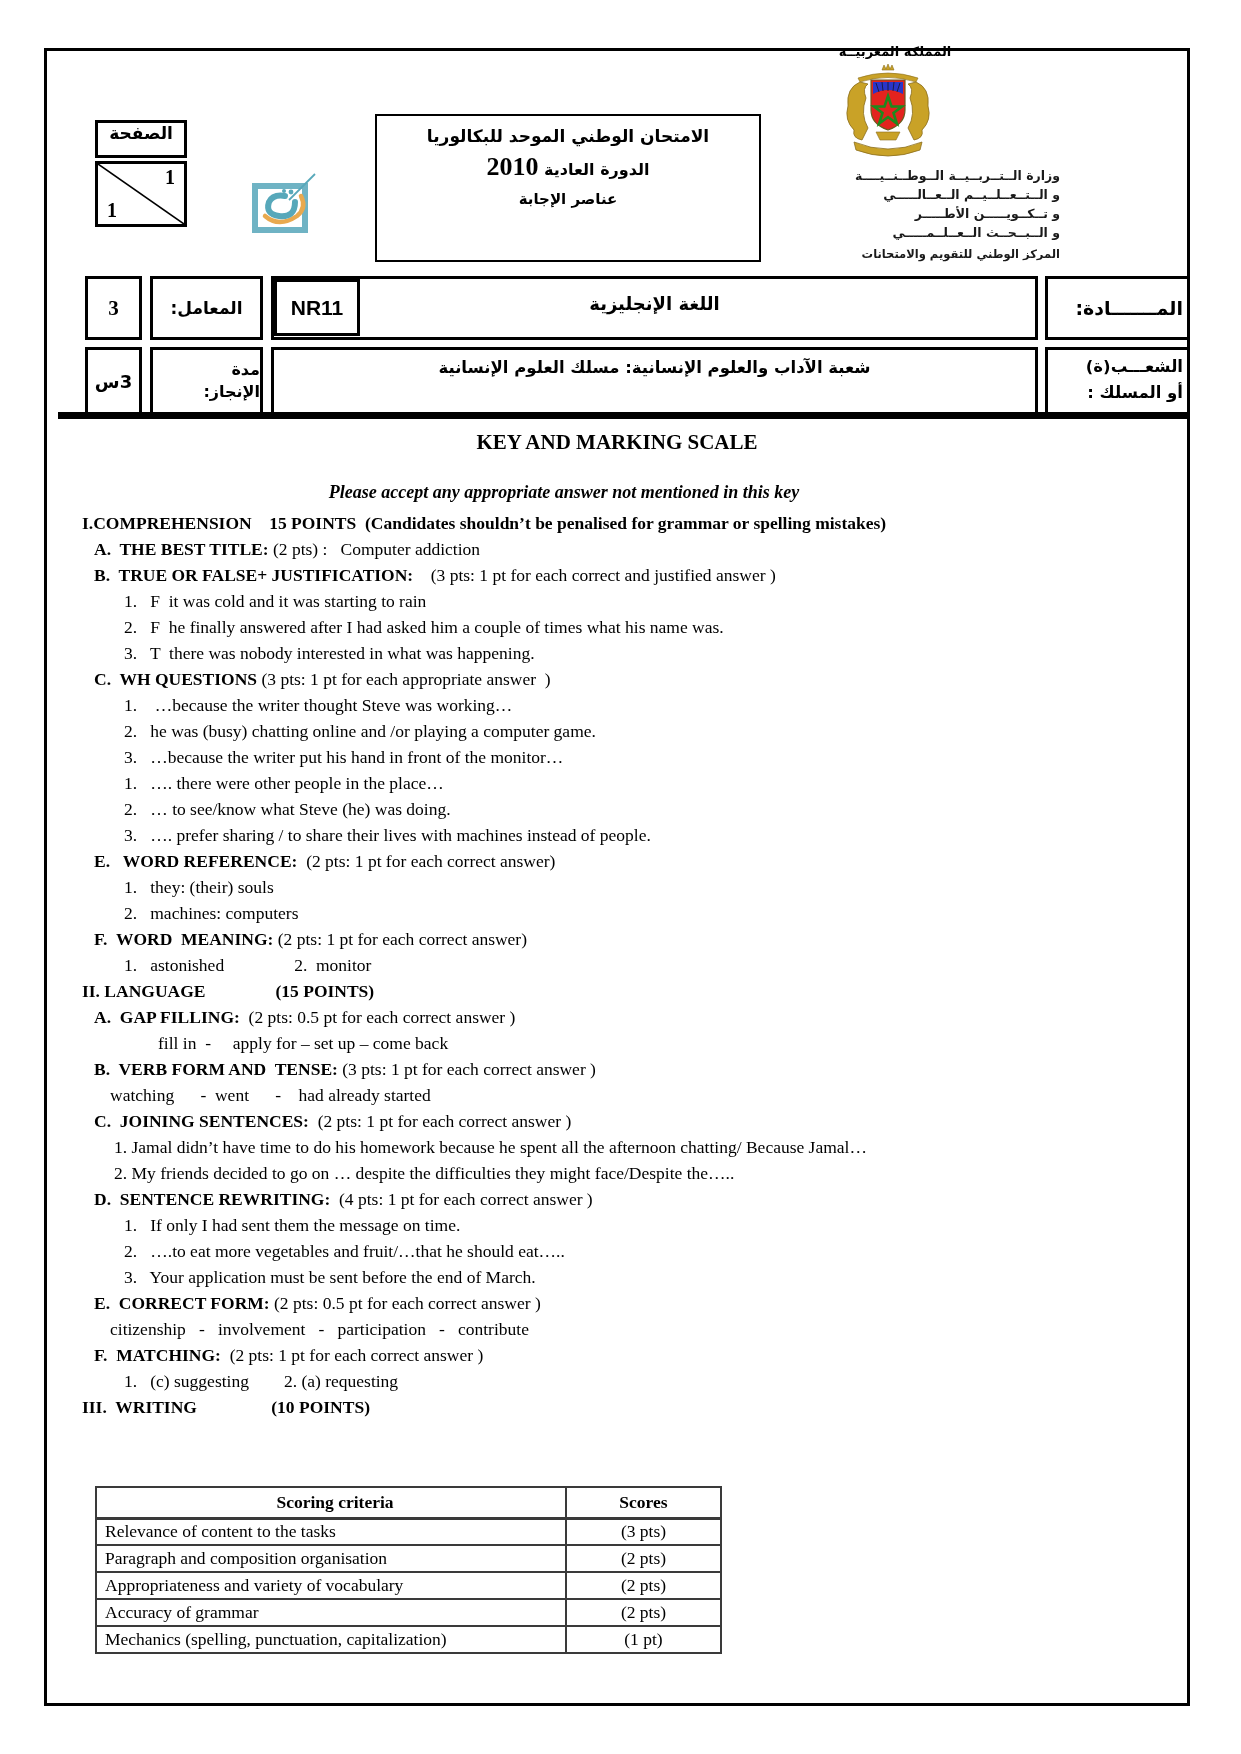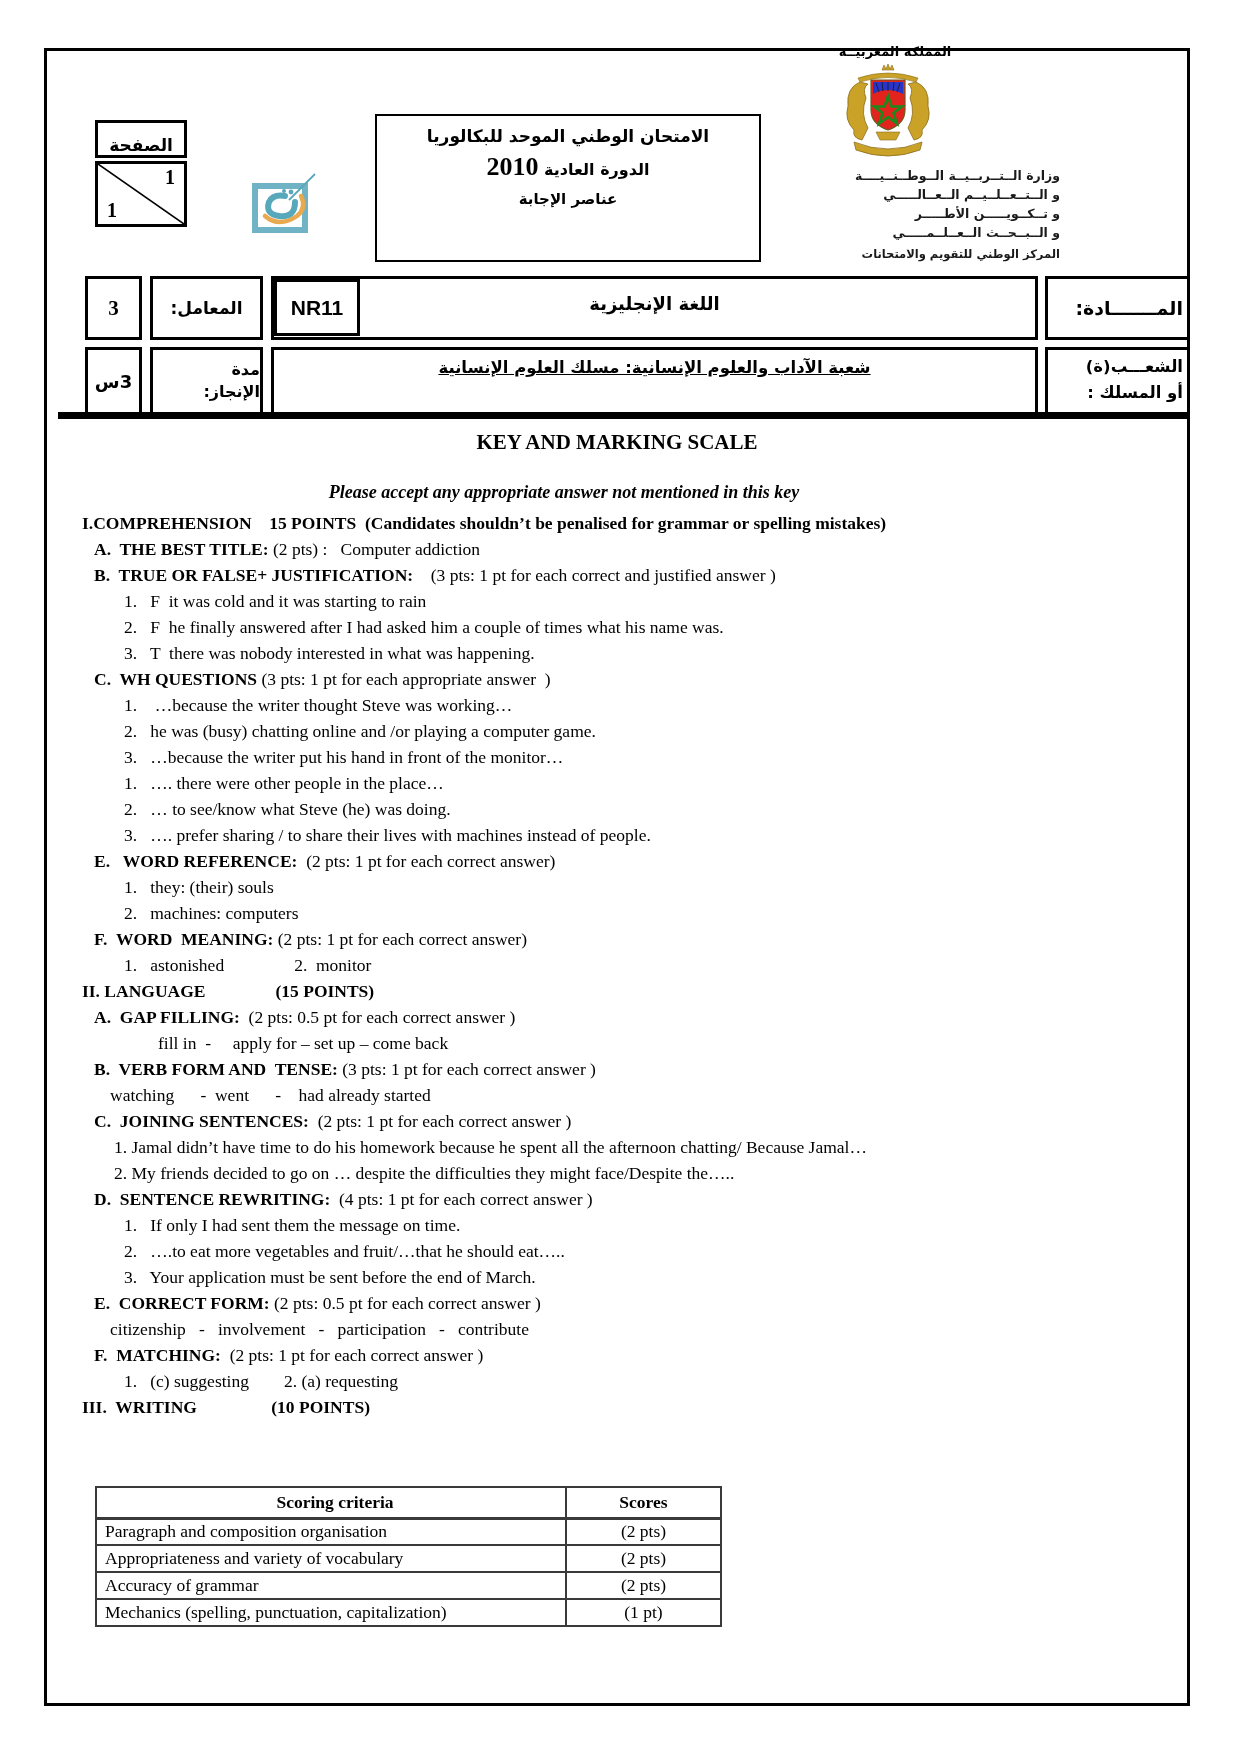--- a/index.html
+++ b/index.html
@@ -8,21 +8,21 @@
     position:relative; width:1241px; height:1754px; background:#fff;
     font-family:"Liberation Serif", serif; color:#000; overflow:hidden;
   }
   .outer-border {
     position:absolute; left:44px; top:48px; width:1146px; height:1658px;
     border:3px solid #000;
   }
   
   .pagebox-label {
     position:absolute; left:95px; top:120px; width:92px; height:38px;
-    border:3px solid #000; display:flex; align-items:flex-end; justify-content:center;
+    border:3px solid #000; display:flex; align-items:flex-start; justify-content:center;
     font-family:"DejaVu Sans", sans-serif; font-weight:bold; font-size:17px; direction:rtl;
   }
   .pagebox-num {
     position:absolute; left:95px; top:161px; width:92px; height:66px;
     border:3px solid #000;
   }
   .pagebox-num svg { position:absolute; left:0; top:0; }
   .pn-top { position:absolute; right:9px; top:2px; font-weight:bold; font-size:20px; }
   .pn-bottom { position:absolute; left:9px; bottom:2px; font-weight:bold; font-size:20px; }
   
@@ -56,21 +56,21 @@
   .c-subject     { left:271px; top:276px; width:767px; height:64px; }
   .c-subject .subject-text { position:absolute; left:0; right:0; top:14px; text-align:center; font-family:"DejaVu Sans", sans-serif; font-weight:bold; font-size:18px; direction:rtl; }
   .nr-box {
     position:absolute; left:0px; top:0px; width:86px; height:57px; border:3px solid #000;
     display:flex; align-items:center; justify-content:center;
     font-family:"Liberation Sans", sans-serif; font-weight:bold; font-size:21px;
   }
   .c-subject-label { left:1045px; top:276px; width:145px; height:64px; display:flex; align-items:center; justify-content:flex-start; padding-right:4px; font-family:"DejaVu Sans", sans-serif; font-weight:bold; font-size:19px; direction:rtl; }
   .c-dur-val   { left:85px;  top:347px; width:57px;  height:68px; display:flex; align-items:center; justify-content:center; font-family:"DejaVu Sans", sans-serif; font-weight:bold; font-size:18px; direction:rtl; }
   .c-dur-label { left:150px; top:347px; width:113px; height:68px; display:flex; flex-direction:column; align-items:flex-start; justify-content:center; font-family:"DejaVu Sans", sans-serif; font-weight:bold; font-size:16px; direction:rtl; line-height:22px; }
-  .c-branch    { left:271px; top:347px; width:767px; height:68px; display:flex; align-items:flex-start; justify-content:center; padding-top:8px; font-family:"DejaVu Sans", sans-serif; font-weight:bold; font-size:16.5px; direction:rtl;text-decoration:underline; }
+  .c-branch    { left:271px; top:347px; width:767px; height:68px; display:flex; align-items:flex-start; justify-content:center; padding-top:8px; font-family:"DejaVu Sans", sans-serif; font-weight:bold; font-size:16.5px; direction:rtl; }
   .c-branch-label { left:1045px; top:347px; width:145px; height:68px; padding:4px 4px 0 0; font-family:"DejaVu Sans", sans-serif; font-weight:bold; font-size:16.5px; direction:rtl; line-height:26px; }
   
   .thick-line { position:absolute; left:58px; top:412px; width:1130px; height:7px; background:#000; }
   
   .key-title { position:absolute; left:44px; top:430px; width:1146px; text-align:center; font-weight:bold; font-size:21px; }
   .key-note  { position:absolute; left:44px; top:482px; width:1040px; text-align:center; font-weight:bold; font-style:italic; font-size:18px; }
   .body-text { position:absolute; left:66px; top:510px; width:1115px; }
   .ln { font-size:17.5px; line-height:26px; white-space:pre-wrap; }
   .ln b { font-weight:bold; }
   .l0 { margin-left:16px; }
@@ -218,20 +218,24 @@
 
   <table class="writing-table">
     <thead>
       <tr>
         <th class="col-criteria" style="text-align:center;">Scoring criteria</th>
         <th class="col-scores">Scores</th>
       </tr>
     </thead>
     <tbody>
       <tr>
+        <td class="col-criteria">Relevance of content to the tasks</td>
+        <td class="col-scores">(3 pts)</td>
+      </tr>
+      <tr>
         <td class="col-criteria">Paragraph and composition organisation</td>
         <td class="col-scores">(2 pts)</td>
       </tr>
       <tr>
         <td class="col-criteria">Appropriateness and variety of vocabulary</td>
         <td class="col-scores">(2 pts)</td>
       </tr>
       <tr>
         <td class="col-criteria">Accuracy of grammar</td>
         <td class="col-scores">(2 pts)</td>

